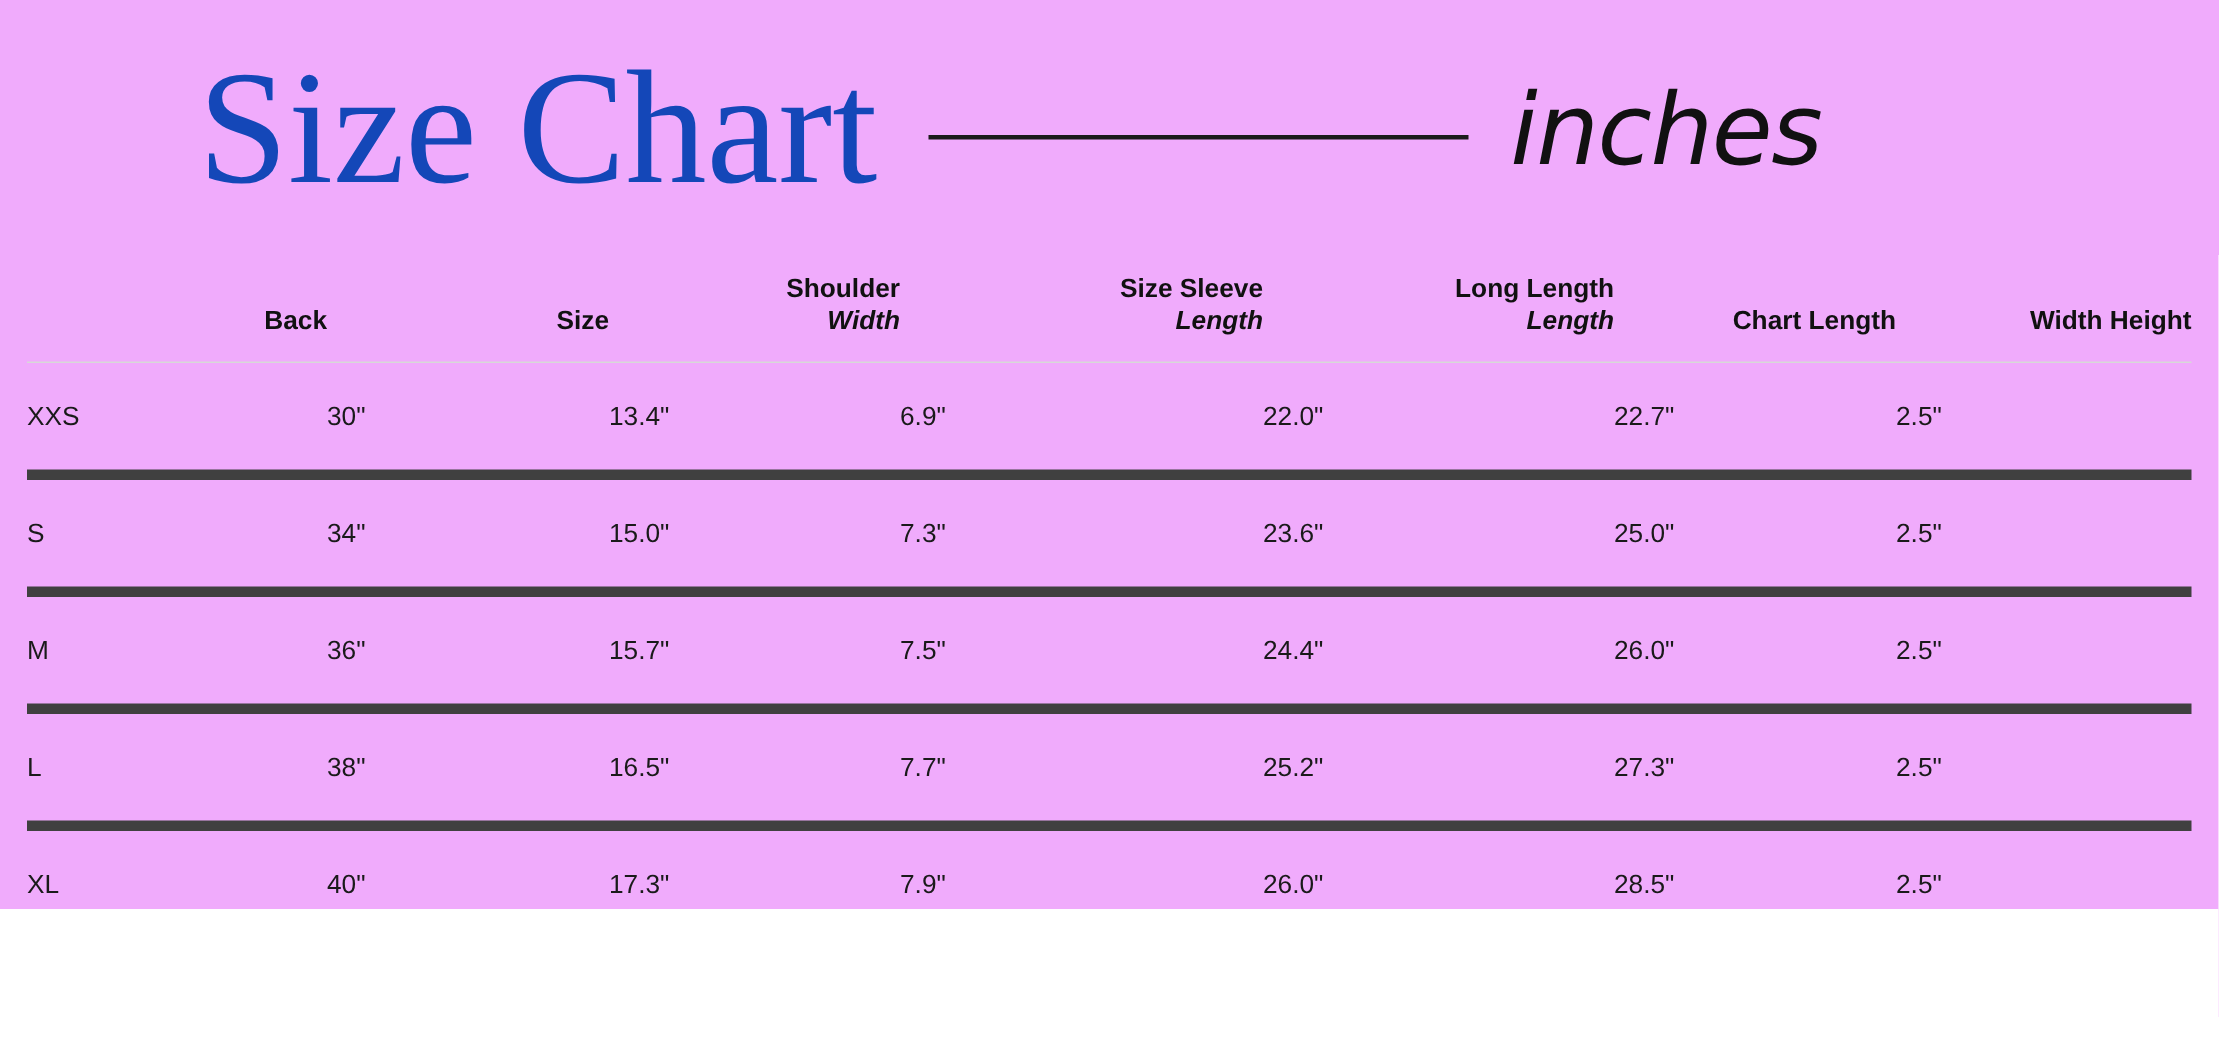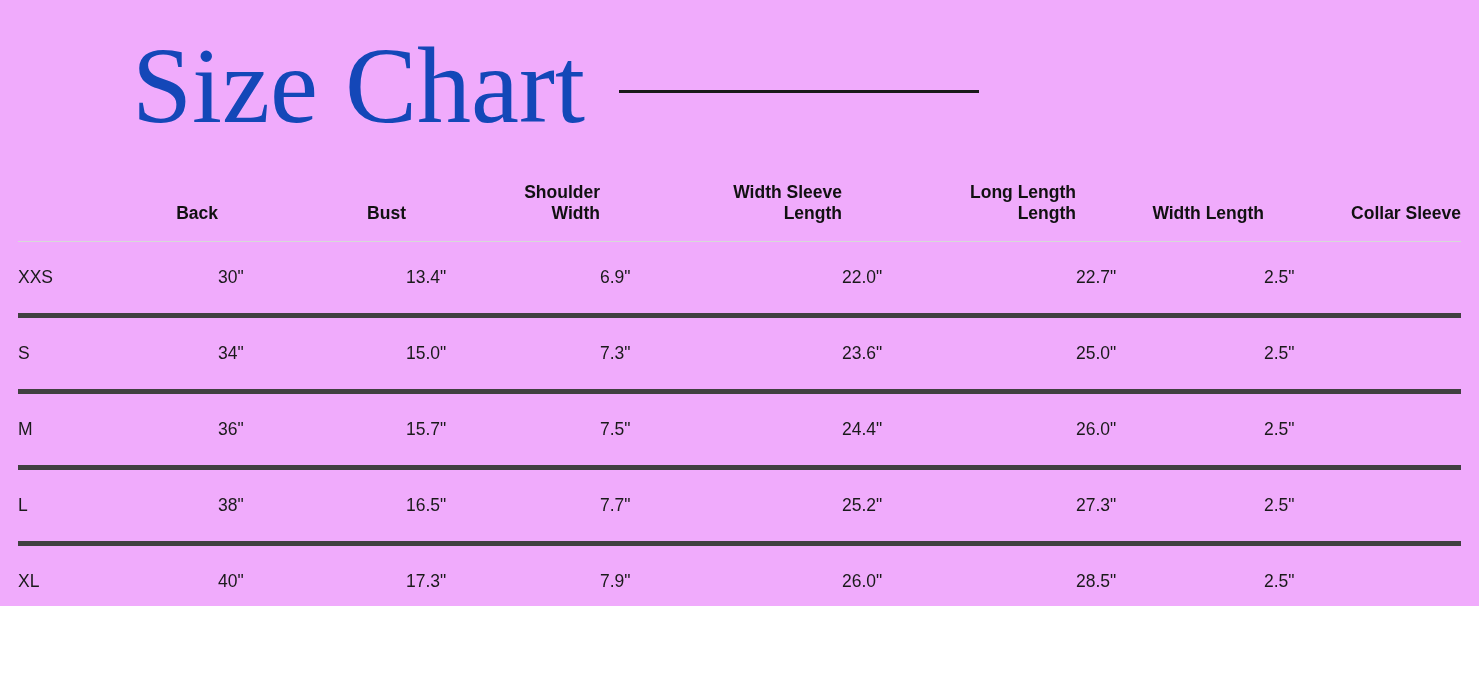--- a/index.html
+++ b/index.html
@@ -73,83 +73,84 @@
   }
   table.size-table thead tr {
     border-bottom: 1px solid #d8d8d8;
   }
   table.size-table td {
     text-align: left;
     font-size: 17.5px;
     font-weight: 400;
     color: #1a1a1a;
     padding: 25px 0 25px 0;
-    border-bottom: 5px solid #404040;
+    border-bottom: 7px solid #404040;
     height: 66px;
   }
   table.size-table tbody tr:last-child td {
     border-bottom: 5px solid #0f172a;
   }
   
   col.c0 { width: 200px; }
   col.c1 { width: 188px; }
   col.c2 { width: 194px; }
   col.c3 { width: 242px; }
   col.c4 { width: 234px; }
   col.c5 { width: 188px; }
   col.c6 { width: 197px; }
 
-  .th-line2 { display: block; }
+  .th-line2 { display: block; font-style: italic; }
 </style>
 </head>
 <body>
 
 <div class="page">
 
   <div class="header">
     <div class="title">Size Chart</div>
     <div class="rule"></div>
+    <div class="unit">inches</div>
   </div>
 
   <div class="table-wrap">
     <table class="size-table">
       <colgroup>
         <col class="c0">
           <col class="c1">
           <col class="c2">
           <col class="c3">
           <col class="c4">
           <col class="c5">
           <col class="c6">
       </colgroup>
       <thead>
         <tr>
           <th>
             <span>Back</span>
           </th>
           <th>
-            <span>Bust</span>
+            <span>Size</span>
           </th>
           <th>
             <span>Shoulder</span>
             <span class="th-line2">Width</span>
           </th>
           <th>
-            <span>Width Sleeve</span>
+            <span>Size Sleeve</span>
             <span class="th-line2">Length</span>
           </th>
           <th>
             <span>Long Length</span>
             <span class="th-line2">Length</span>
           </th>
           <th>
-            <span>Width Length</span>
-          </th>
-          <th>
-            <span>Collar Sleeve</span>
+            <span>Chart Length</span>
+          </th>
+          <th>
+            <span>Width Height</span>
           </th>
         </tr>
       </thead>
       <tbody>
         <tr>
           <td>XXS</td>
           <td>30"</td>
           <td>13.4"</td>
           <td>6.9"</td>
           <td>22.0"</td>

